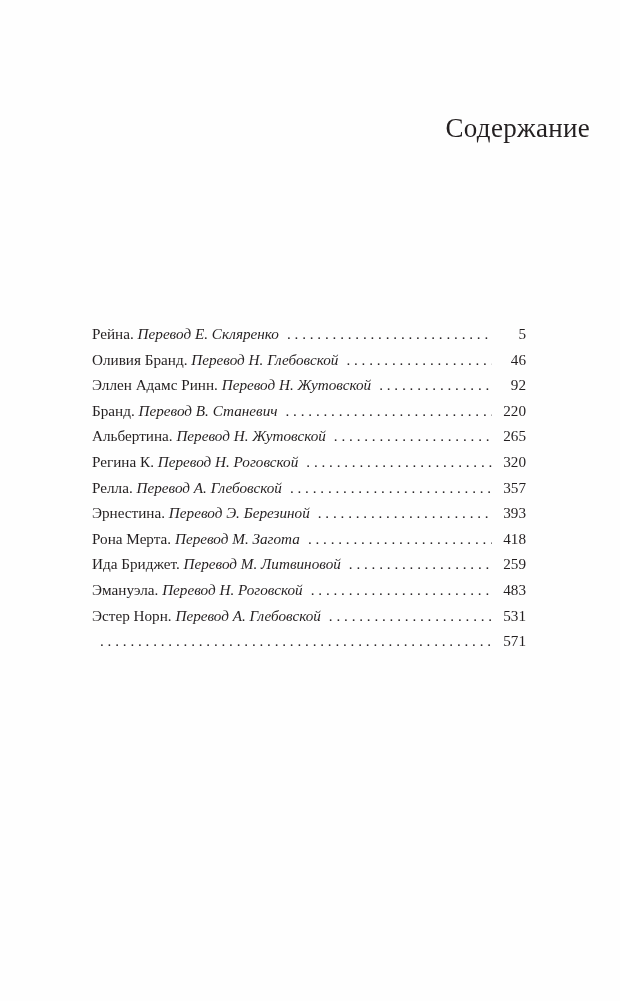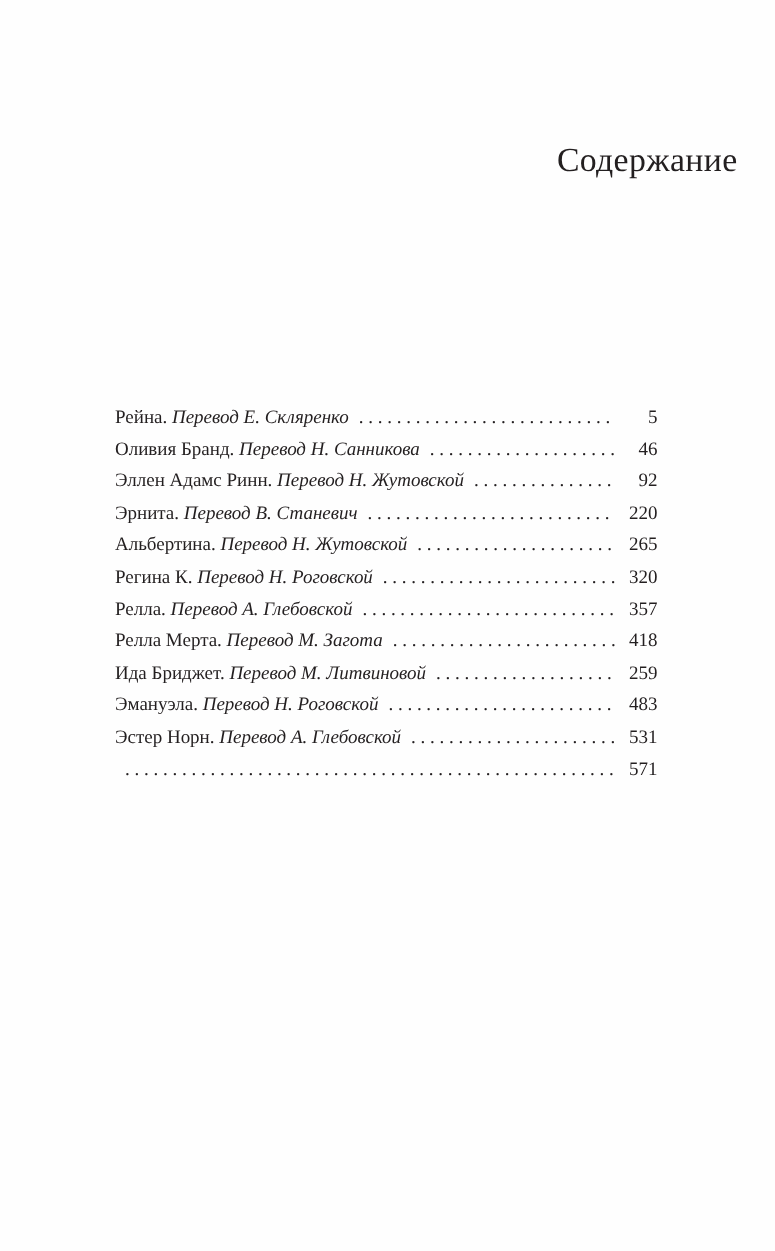--- a/index.html
+++ b/index.html
@@ -55,51 +55,56 @@
 
 <div class="page-title">Содержание</div>
 
 <div class="toc">
   <div class="toc-row">
     <span class="toc-title"><span>Рейна.</span> <span class="toc-translator">Перевод Е. Скляренко</span></span>
     <span class="toc-leader"></span>
     <span class="toc-page">5</span>
   </div>
   <div class="toc-row">
-    <span class="toc-title"><span>Оливия Бранд.</span> <span class="toc-translator">Перевод Н. Санникова</span></span>
+    <span class="toc-title"><span>Оливия Бранд.</span> <span class="toc-translator">Перевод Н. Глебовской</span></span>
     <span class="toc-leader"></span>
     <span class="toc-page">46</span>
   </div>
   <div class="toc-row">
     <span class="toc-title"><span>Эллен Адамс Ринн.</span> <span class="toc-translator">Перевод Н. Жутовской</span></span>
     <span class="toc-leader"></span>
     <span class="toc-page">92</span>
   </div>
   <div class="toc-row">
-    <span class="toc-title"><span>Эрнита.</span> <span class="toc-translator">Перевод В. Станевич</span></span>
+    <span class="toc-title"><span>Бранд.</span> <span class="toc-translator">Перевод В. Станевич</span></span>
     <span class="toc-leader"></span>
     <span class="toc-page">220</span>
   </div>
   <div class="toc-row">
     <span class="toc-title"><span>Альбертина.</span> <span class="toc-translator">Перевод Н. Жутовской</span></span>
     <span class="toc-leader"></span>
     <span class="toc-page">265</span>
   </div>
   <div class="toc-row">
     <span class="toc-title"><span>Регина К.</span> <span class="toc-translator">Перевод Н. Роговской</span></span>
     <span class="toc-leader"></span>
     <span class="toc-page">320</span>
   </div>
   <div class="toc-row">
     <span class="toc-title"><span>Релла.</span> <span class="toc-translator">Перевод А. Глебовской</span></span>
     <span class="toc-leader"></span>
     <span class="toc-page">357</span>
   </div>
   <div class="toc-row">
-    <span class="toc-title"><span>Релла Мерта.</span> <span class="toc-translator">Перевод М. Загота</span></span>
+    <span class="toc-title"><span>Эрнестина.</span> <span class="toc-translator">Перевод Э. Березиной</span></span>
+    <span class="toc-leader"></span>
+    <span class="toc-page">393</span>
+  </div>
+  <div class="toc-row">
+    <span class="toc-title"><span>Рона Мерта.</span> <span class="toc-translator">Перевод М. Загота</span></span>
     <span class="toc-leader"></span>
     <span class="toc-page">418</span>
   </div>
   <div class="toc-row">
     <span class="toc-title"><span>Ида Бриджет.</span> <span class="toc-translator">Перевод М. Литвиновой</span></span>
     <span class="toc-leader"></span>
     <span class="toc-page">259</span>
   </div>
   <div class="toc-row">
     <span class="toc-title"><span>Эмануэла.</span> <span class="toc-translator">Перевод Н. Роговской</span></span>

